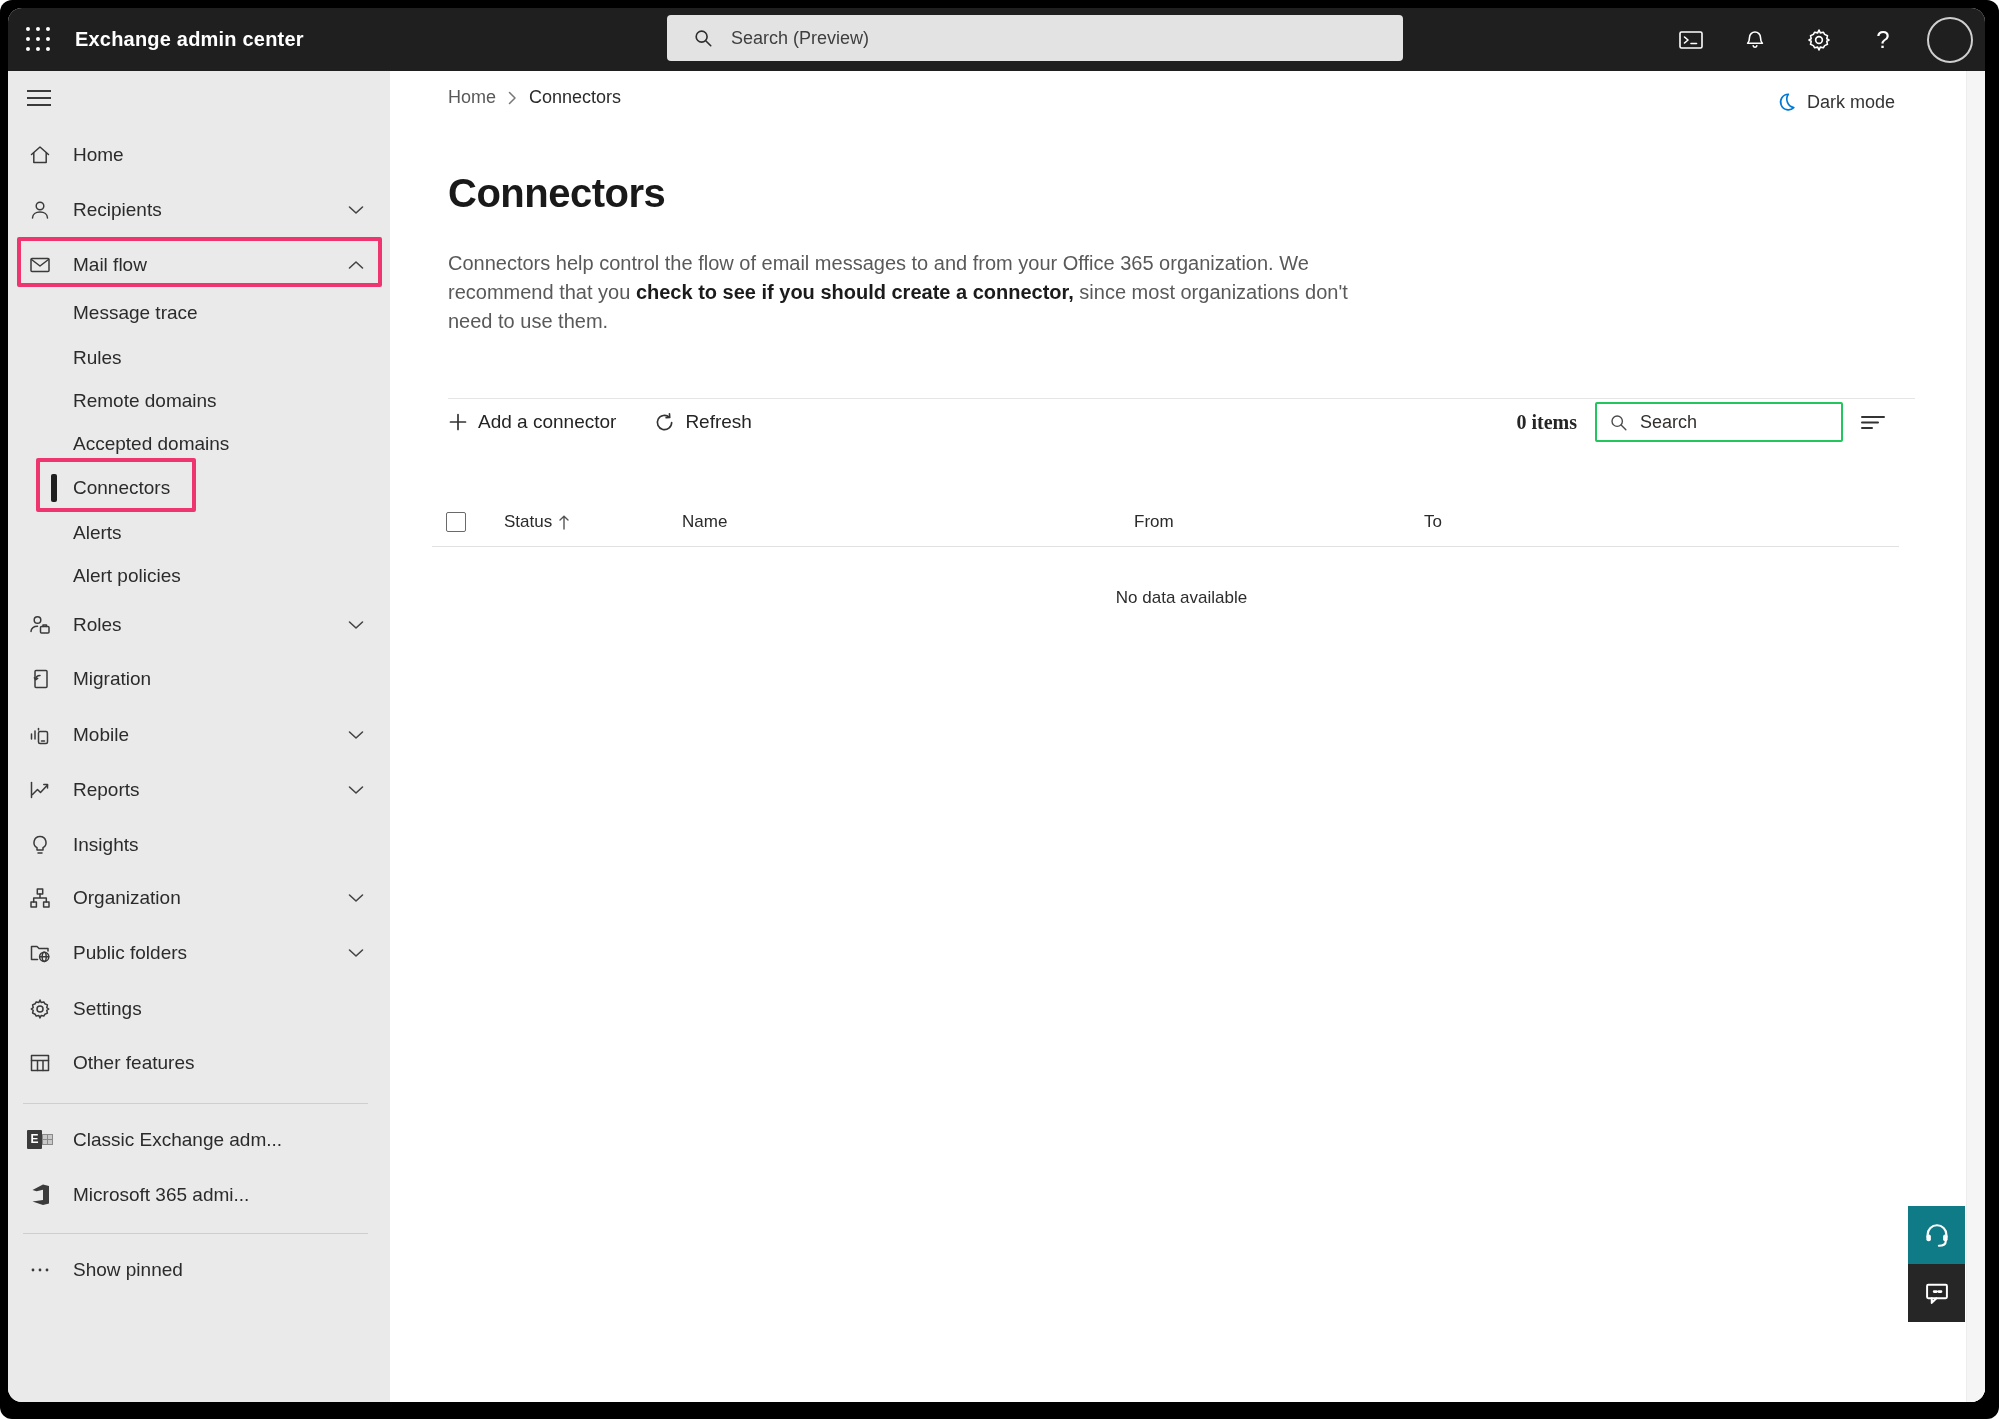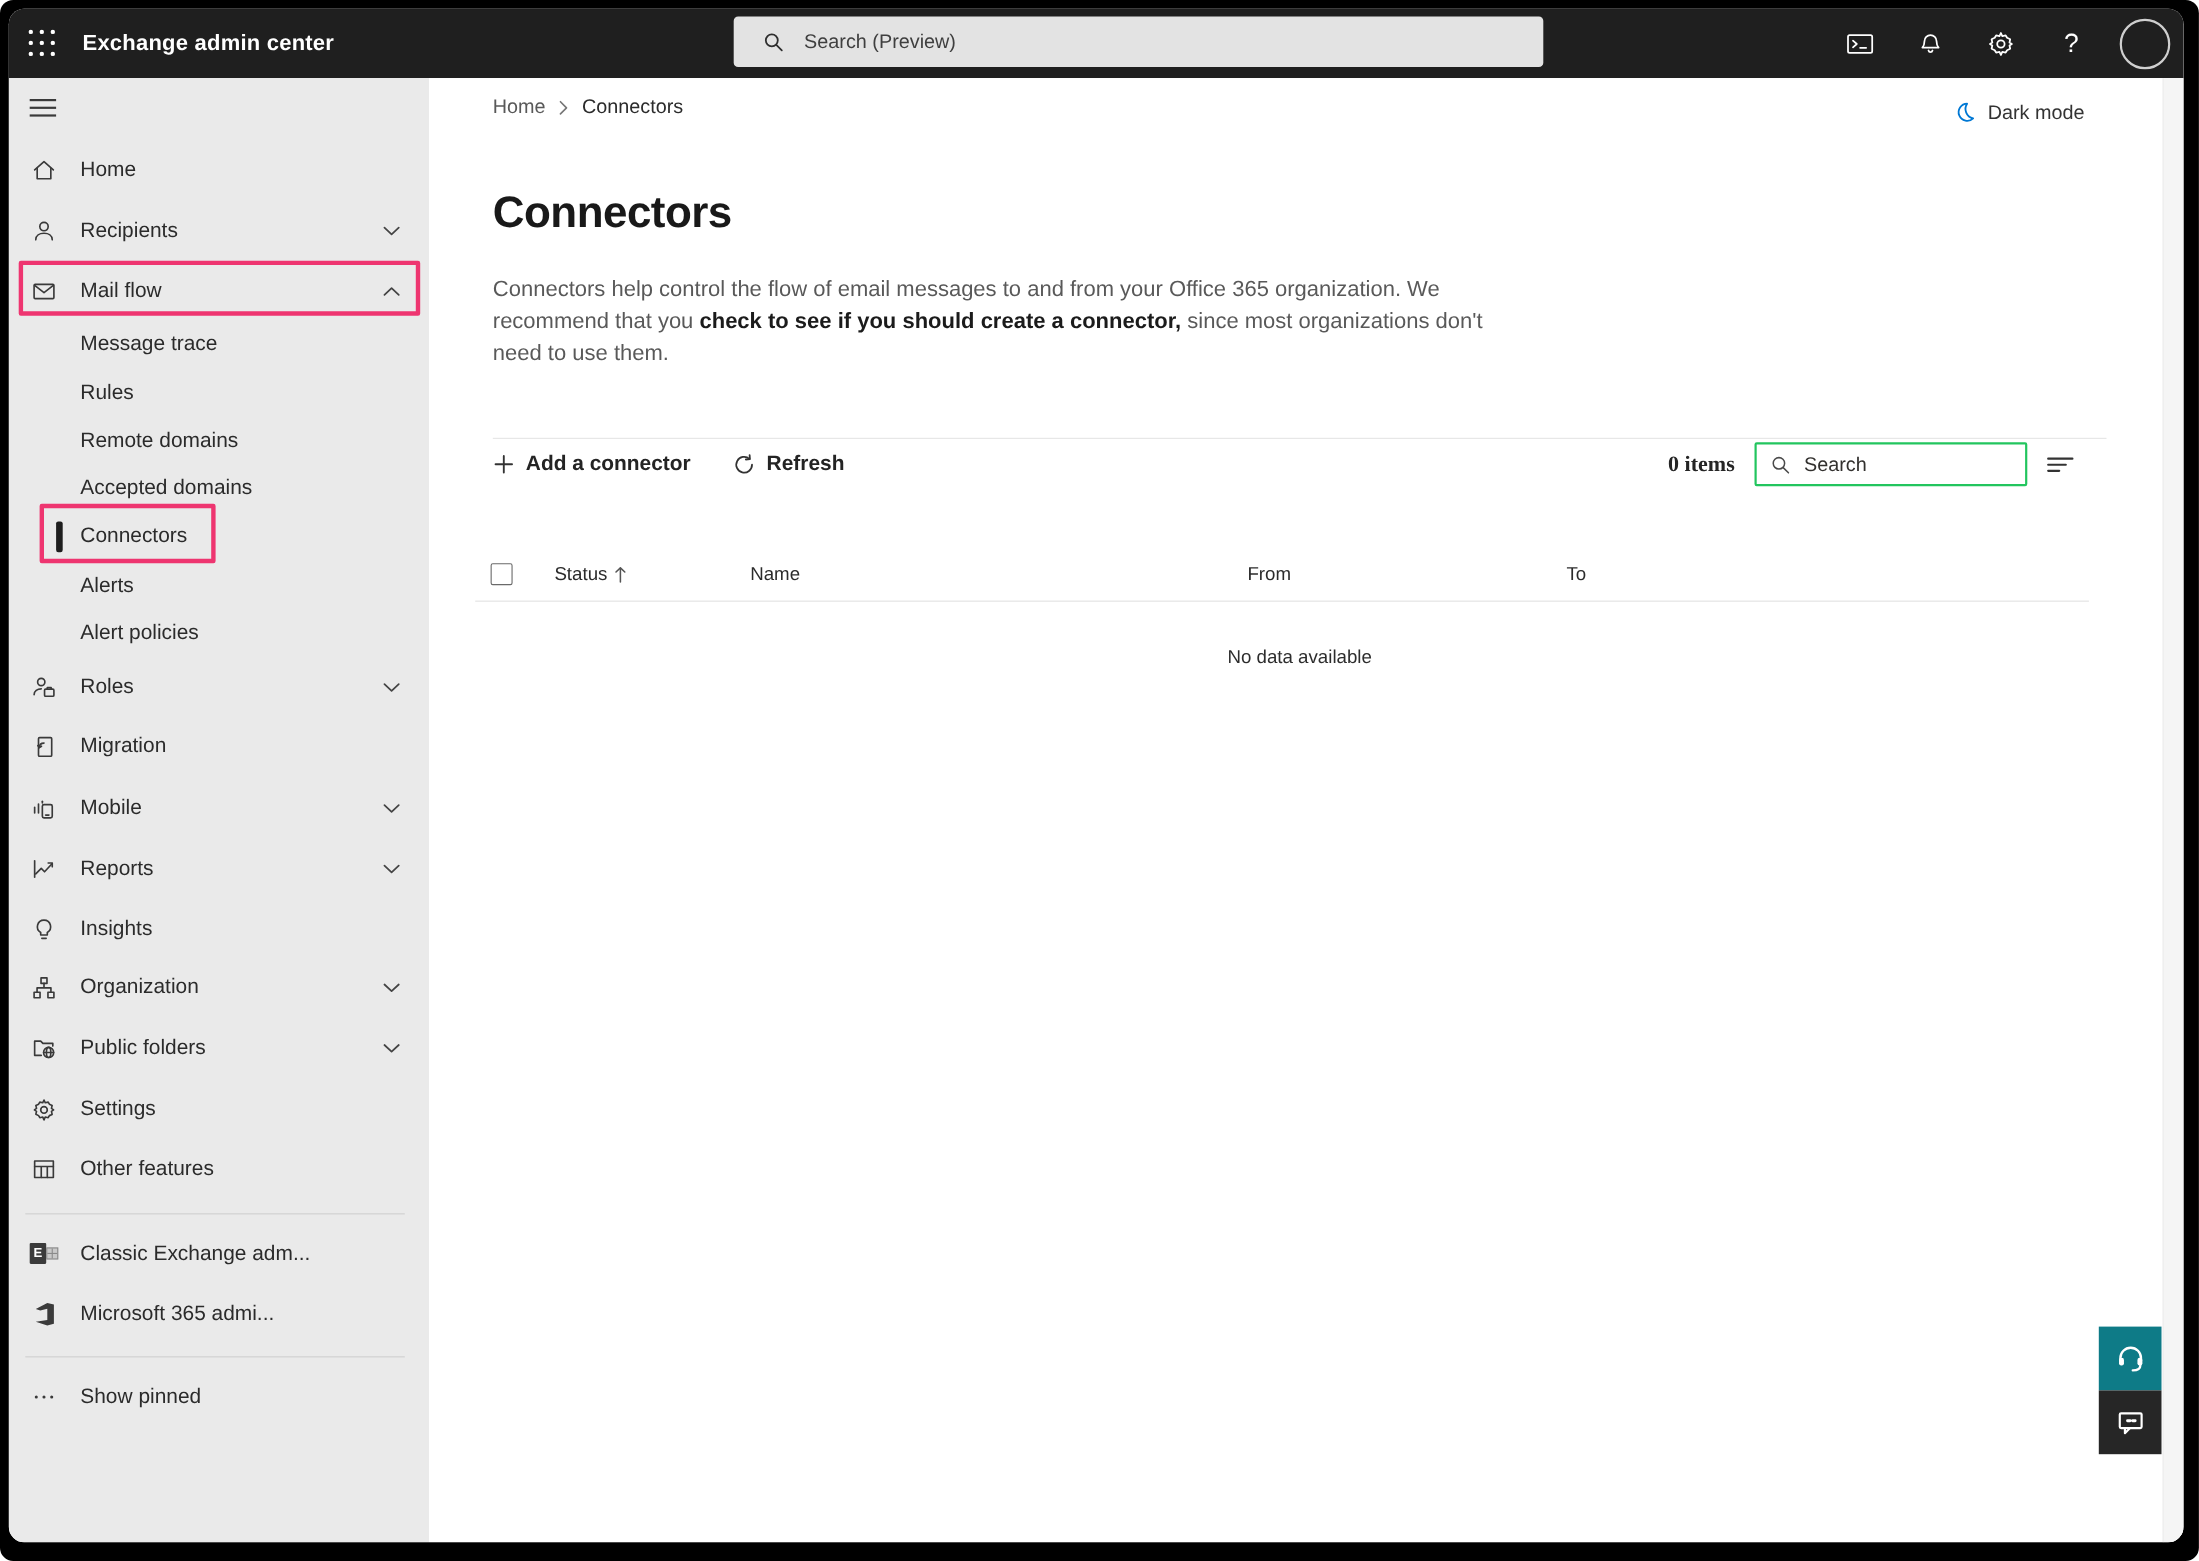--- a/index.html
+++ b/index.html
@@ -51,21 +51,21 @@
   
   .breadcrumb{position:absolute;left:58px;top:16px;display:flex;align-items:center;gap:12px;font-size:18px;}
   .breadcrumb .bc-home{color:#595959;cursor:pointer;}
   .breadcrumb .bc-cur{color:#2b2b2b;cursor:pointer;}
   .darkmode{position:absolute;right:90px;top:20px;display:flex;align-items:center;gap:10px;cursor:pointer;}
   .darkmode span{font-size:18px;color:#333;}
   .page-title{position:absolute;left:58px;top:100px;font-size:40px;font-weight:700;color:#191919;margin:0;letter-spacing:-.5px;}
   .page-desc{position:absolute;left:58px;top:178px;width:905px;font-size:20px;line-height:29px;color:#595959;}
   .page-desc .desc-link{color:#1b1b1b;font-weight:600;cursor:pointer;}
   .toolbar{position:absolute;left:58px;top:327px;width:1467px;height:47px;border-top:1px solid #e5e5e5;display:flex;align-items:center;box-sizing:border-box;padding-right:28px;}
-  .tool-btn{display:flex;align-items:center;gap:10px;font-size:19px;color:#242424;cursor:pointer;font-weight:bold;}
+  .tool-btn{display:flex;align-items:center;gap:10px;font-size:19px;color:#242424;cursor:pointer;}
   .tool-btn + .tool-btn{margin-left:38px;}
   .tool-btn svg{stroke:#333;fill:none;stroke-width:1.7;stroke-linecap:round;stroke-linejoin:round;}
   .tool-spacer{flex:1;}
   .items-count{font-family:"Liberation Serif","DejaVu Serif",serif;font-weight:700;font-size:20px;color:#252525;margin-right:18px;white-space:nowrap;}
   .list-search{width:248px;height:40px;border:2px solid #22c55e;border-radius:2px;display:flex;align-items:center;padding-left:12px;gap:12px;box-sizing:border-box;background:#fff;cursor:text;}
   .list-search svg{stroke:#4a4a4a;fill:none;stroke-width:1.6;stroke-linecap:round;}
   .list-search .ph{font-size:18px;color:#32302e;}
   .filter-btn{margin-left:16px;width:28px;height:28px;display:flex;align-items:center;justify-content:center;cursor:pointer;}
   .filter-btn svg{stroke:#333;stroke-width:2;stroke-linecap:round;}
   .thead{position:absolute;left:42px;top:429px;width:1467px;height:47px;border-bottom:1px solid #e1e1e1;box-sizing:border-box;}

